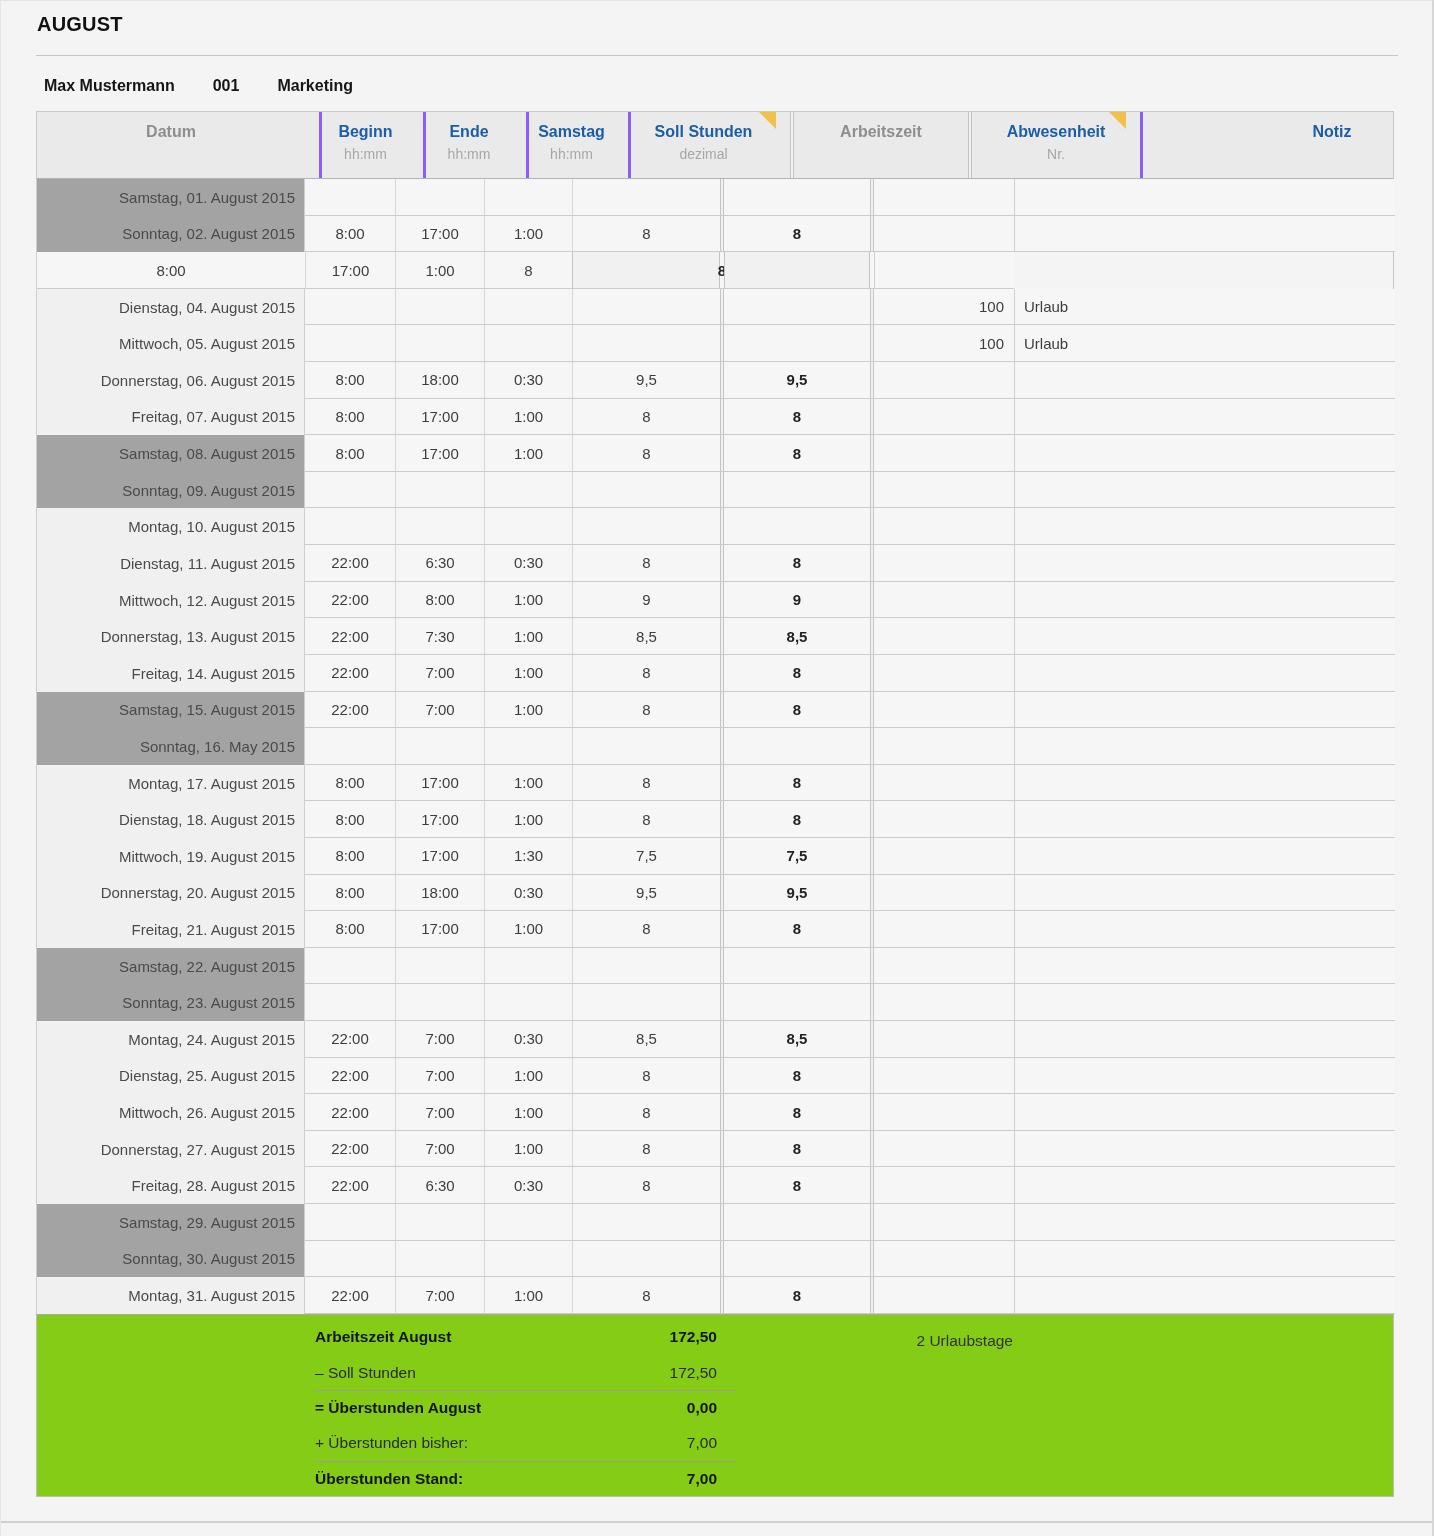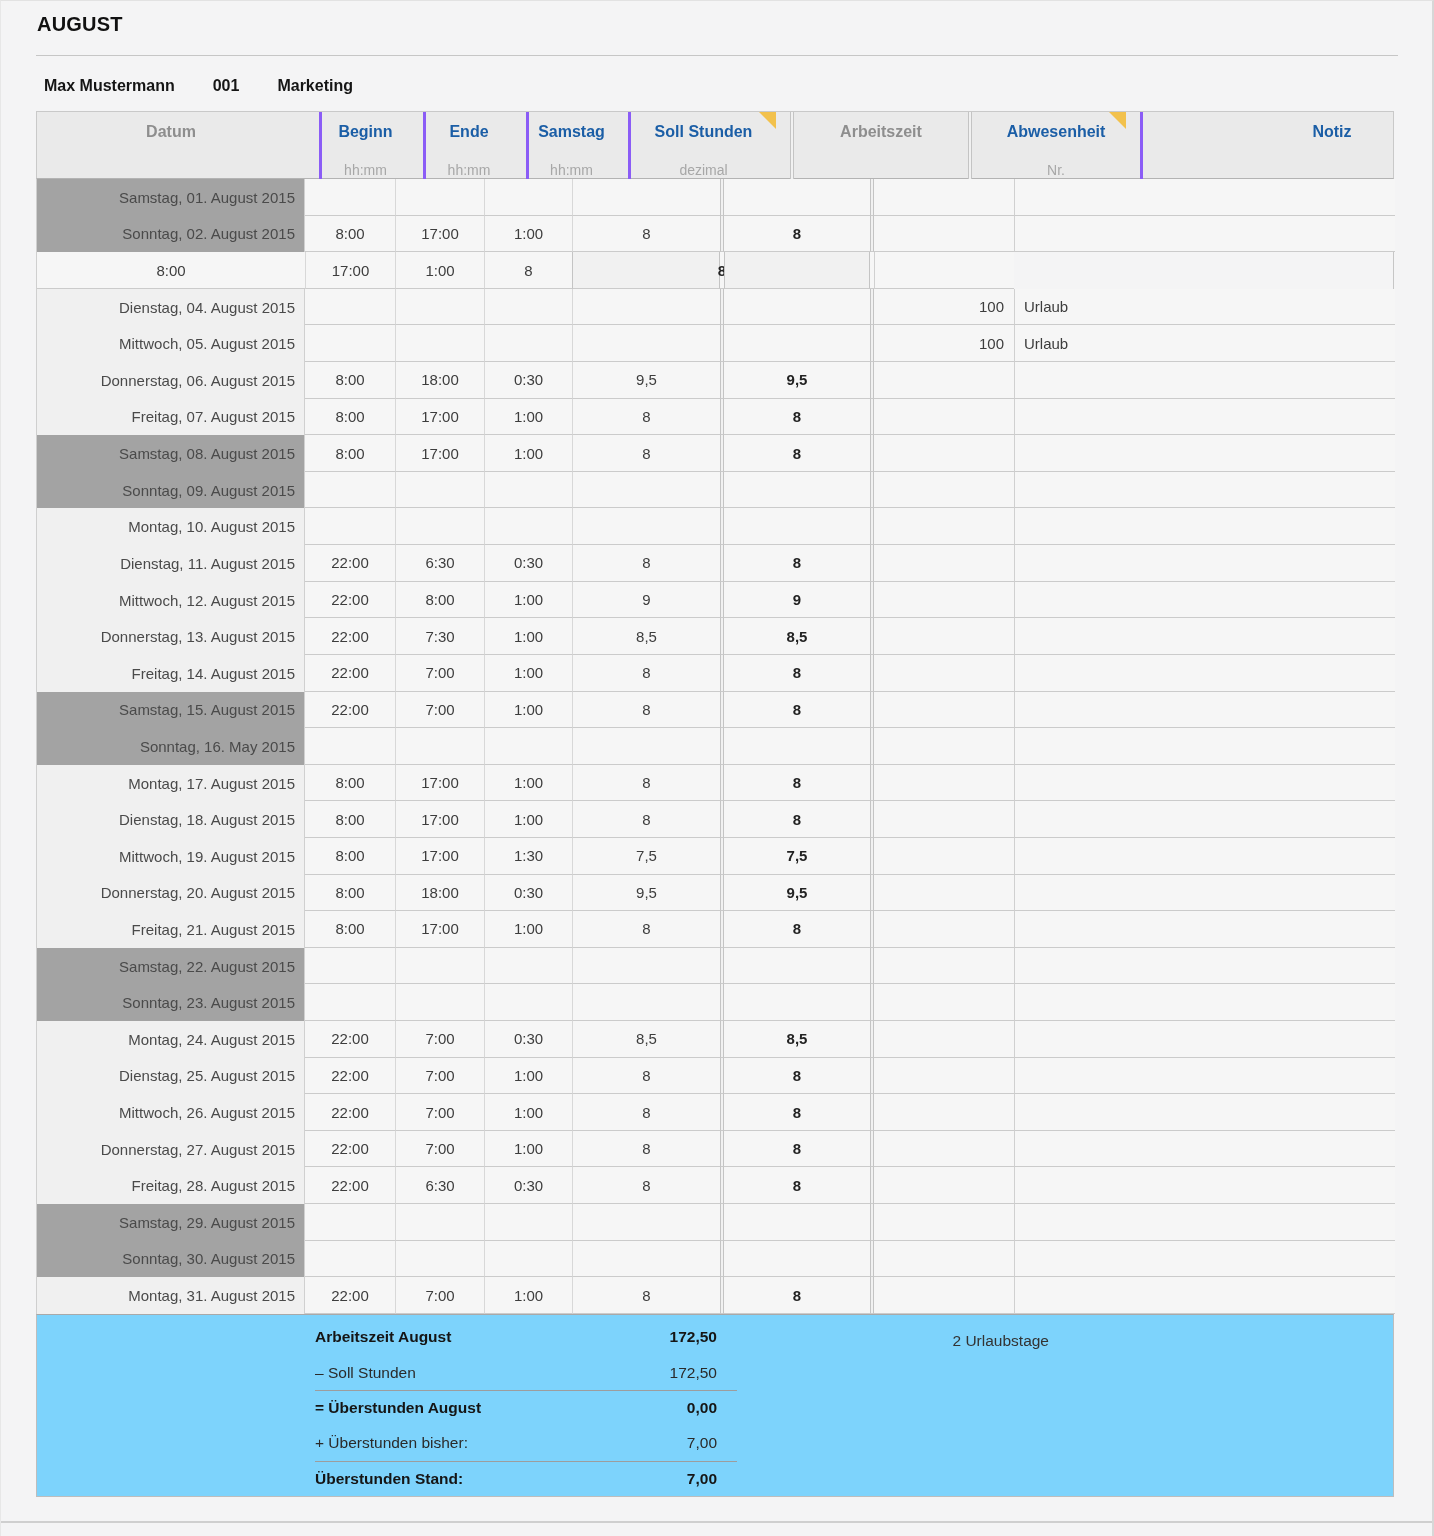--- a/index.html
+++ b/index.html
@@ -22,47 +22,47 @@
   .employee-row span{margin-right:38px;}
 
   .sheet{margin:16px 0 0 35px;width:1358px;}
   .grid-row{display:grid;grid-template-columns:268px 90px 89px 88px 148px 4px 146px 4px 140px 381px;}
 
   
   .thead{background:#eaeaea;border:1px solid #c9c9c9;border-bottom:1px solid #b3b3b3;box-sizing:border-box;height:68px;}
   .thead .grid-row{height:66px;gap:14px;}
   .hcell{position:relative;display:flex;flex-direction:column;align-items:center;box-sizing:border-box;}
   .hcell .main{margin-top:9px;font-size:16px;font-weight:bold;line-height:22px;}
-  .hcell .sub{margin-top:18px;font-size:14px;color:#a7a7a7;line-height:18px;}
+  .hcell .sub{margin-top:2px;font-size:14px;color:#a7a7a7;line-height:18px;}
   .h-blue .main{color:#1b5ea6;}
   .h-gray .main{color:#8e8e8e;}
   .hcell.bl{border-left:3px solid #8b5cf6;}
   .hgap{border-left:1px solid #c4c4c4;border-right:1px solid #c4c4c4;background:#f1f1f1;}
   .corner-marker{position:absolute;top:0;right:0;width:0;height:0;border-top:17px solid #f2c14c;border-left:17px solid transparent;}
 
   
   .tbody{border-left:1px solid #cfcfcf;border-right:1px solid #c6c6c6;box-sizing:border-box;}
   .trow{height:36.61px;}
   .cell{display:flex;align-items:center;justify-content:center;font-size:15px;box-sizing:border-box;background:#f6f6f6;border-bottom:1px solid #cbcbcb;color:#3d3d3d;}
   .c-datum{justify-content:flex-end;padding-right:9px;background:#f0f0f0;border-bottom:none;border-right:1px solid #d0d0d0;color:#4a4a4a;}
   .c-datum.weekend{background:#a3a3a3;}
   .c-time{border-left:1px solid #d8d8d8;}
   .c-time.first{border-left:none;}
   .c-gap{background:#f1f1f1;border-left:1px solid #c4c4c4;border-right:1px solid #c4c4c4;}
   .c-arb{font-weight:bold;color:#222;}
   .c-abw{justify-content:flex-end;padding-right:10px;}
   .c-notiz{justify-content:flex-start;padding-left:9px;border-left:1px solid #d0d0d0;}
 
   
-  .tfoot{position:relative;background:#7dd3fc;border:1px solid #bdbdbd;border-top:1px solid #a9a9a9;box-sizing:border-box;height:183px;padding-top:5px;}
+  .tfoot{position:relative;background:#84cc16;border:1px solid #bdbdbd;border-top:1px solid #a9a9a9;box-sizing:border-box;height:183px;padding-top:5px;}
   .sum-row{margin-left:278px;width:422px;height:35.2px;display:flex;align-items:center;justify-content:space-between;font-size:15.5px;color:#2a2a2a;box-sizing:border-box;}
   .sum-row .val{padding-right:20px;}
   .sum-row.bold{font-weight:bold;color:#151515;}
   .sum-row.rule{border-top:1px solid #9d9d9d;}
-  .vacation-note{position:absolute;top:17px;left:872px;width:140px;text-align:right;font-size:15.5px;color:#333;}
+  .vacation-note{position:absolute;top:17px;left:836px;width:140px;text-align:right;font-size:15.5px;color:#333;}
 
   .bottom-strip{height:24px;margin-top:0;background:#f4f4f5;border-bottom:2px solid #cfcfcf;}
 </style>
 </head>
 <body>
 
 <div class="title-block">
   <div class="page-title">AUGUST</div>
   <div class="title-divider"></div>
   <div class="employee-row">

